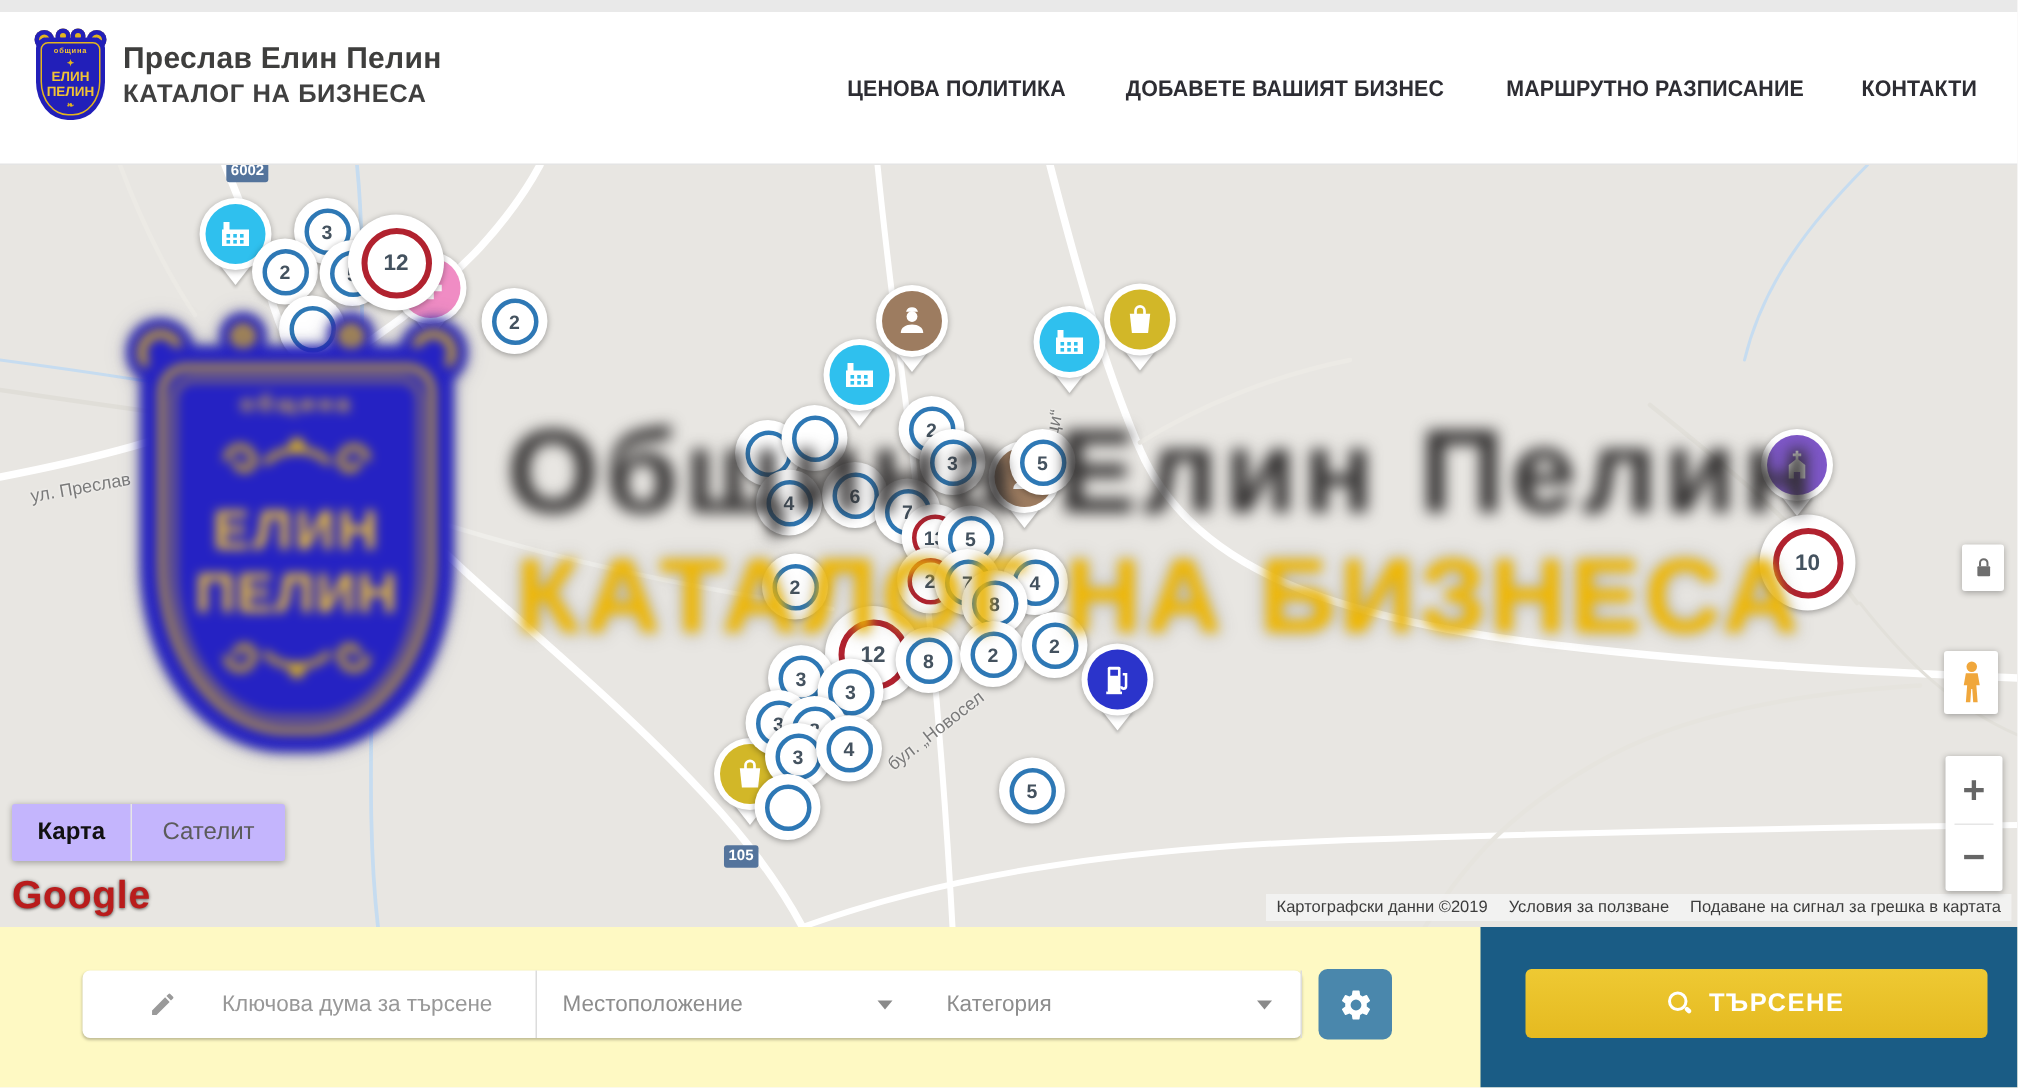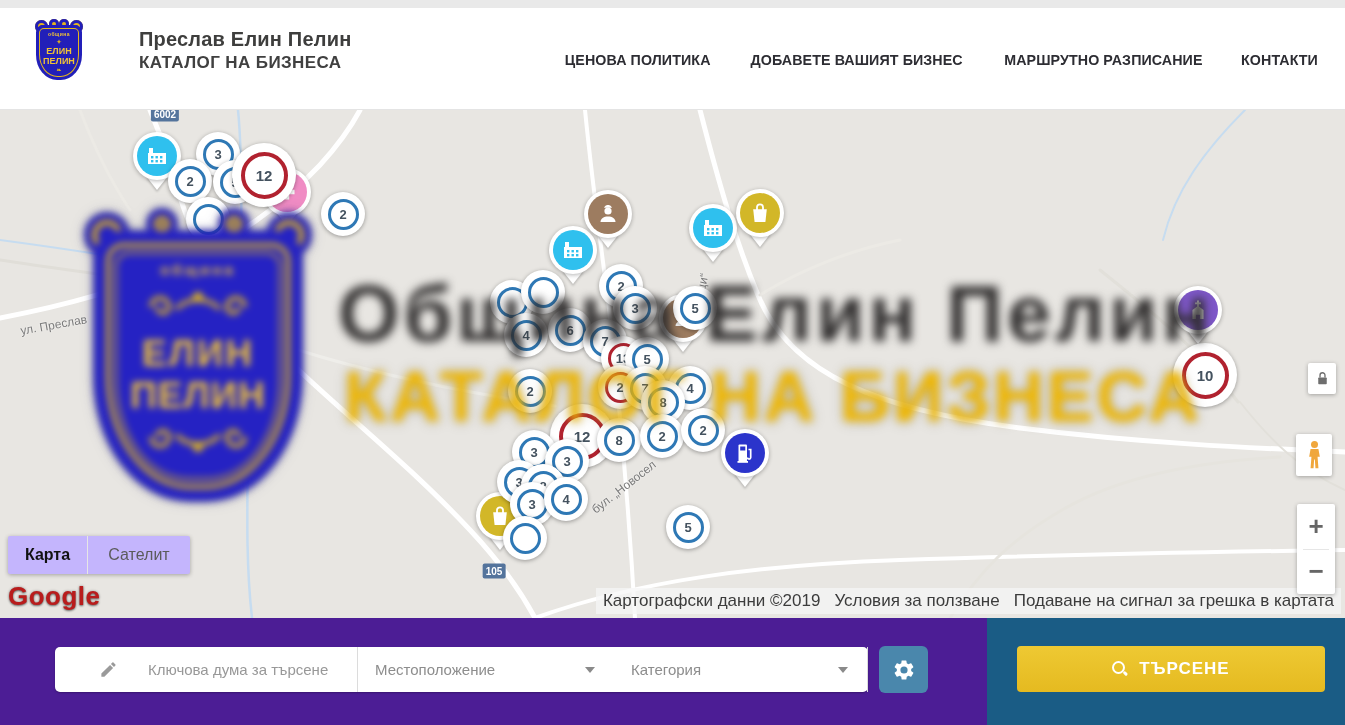--- a/index.html
+++ b/index.html
@@ -1,21 +1,21 @@
 <!DOCTYPE html>
 <html><head>
 <meta charset="utf-8">
 <style>
   * { margin:0; padding:0; box-sizing:border-box; }
   html,body { width:1345px; height:725px; overflow:hidden; font-family:"Liberation Sans",sans-serif; background:#fff; }
 
   
   .topstrip { height:8px; background:#e9e9e9; }
   .header { position:relative; height:102px; background:#fff; border-bottom:1px solid #e4e4e4; }
-  .brand { position:absolute; left:34px; top:12px; display:flex; align-items:center;gap:45px; }
+  .brand { position:absolute; left:22px; top:12px; display:flex; align-items:center; }
   .brand-text { margin-left:10px; }
   .brand-title { font-size:20px; font-weight:bold; color:#3e3e3d; letter-spacing:.2px; }
   .brand-sub { font-size:17px; font-weight:800; color:#404040; letter-spacing:.4px; margin-top:2px; }
   .nav { position:absolute; right:25px; top:0; height:102px; display:flex; align-items:center; gap:31px; }
   .nav-item { font-size:15px; font-weight:bold; color:#2d2d33; letter-spacing:.1px; text-decoration:none; cursor:pointer; transform:scaleX(.95); }
 
   
   .emblem { position:relative; width:50px; height:60px; }
   .emblem .curl { position:absolute; width:13px; height:13px; border-radius:50%; background:#221fb9; box-shadow:inset 0 0 0 3px #221fb9, inset 0 0 0 5px #e3b51e; top:0; }
   .emblem .curl.l { left:1px; } .emblem .curl.r { right:1px; }
@@ -72,31 +72,31 @@
   .wshield svg.orn { position:absolute; left:50%; transform:translateX(-50%); }
   .wshield .o1 { top:74px; } .wshield .o2 { top:210px; }
 
   
   .map-type { position:absolute; left:8px; top:426px; z-index:6; display:flex; background:#c4b5fd; border-radius:2px; box-shadow:0 1px 4px rgba(0,0,0,.3); height:38px; }
   .map-type .mt { display:flex; align-items:center; justify-content:center; font-size:16px; cursor:pointer; }
   .mt-map { width:80px; font-weight:bold; color:#111; border-right:1px solid #e6e6e6; }
   .mt-sat { width:102px; color:#5b5b5b; }
   .google-logo { position:absolute; left:8px; bottom:6px; z-index:6; font-size:26px; font-weight:bold; color:#b91c1c; letter-spacing:.5px; text-shadow:0 1px 2px rgba(0,0,0,.45), 0 0 3px rgba(0,0,0,.3); cursor:pointer; }
   .attrib { position:absolute; right:4px; bottom:4px; z-index:6; display:flex; gap:0; background:rgba(245,245,245,.75); }
-  .attrib span { font-size:17px; color:#3c3c3c; padding:3px 7px; white-space:nowrap; }
+  .attrib span { font-size:11px; color:#3c3c3c; padding:3px 7px; white-space:nowrap; }
   .attrib span.link { cursor:pointer; }
   .ctl { position:absolute; z-index:6; background:#fff; border-radius:2px; box-shadow:0 1px 4px rgba(0,0,0,.3); display:flex; align-items:center; justify-content:center; }
   .ctl-lock { left:1308px; top:253px; width:28px; height:31px; cursor:pointer; }
   .ctl-peg { left:1296px; top:324px; width:36px; height:42px; cursor:pointer; }
   .ctl-zoom { left:1297px; top:394px; width:38px; height:90px; flex-direction:column; }
   .zbtn { width:38px; height:44px; display:flex; align-items:center; justify-content:center; font-size:26px; color:#666; cursor:pointer; font-weight:bold; }
   .zdiv { width:26px; height:1px; background:#e6e6e6; }
 
   
-  .bar { position:relative; width:1345px; height:107px; background:#4c1d95; }
+  .bar { position:relative; width:1345px; height:107px; background:#fef9c3; }
   .bar-dark { position:absolute; right:0; top:0; width:358px; height:107px; background:#1a5c85; }
   .field { position:absolute; left:55px; top:29px; width:813px; height:45px; background:#fff; border-radius:5px; box-shadow:0 1px 2px rgba(0,0,0,.25); display:flex; }
   .f-sec { position:relative; height:100%; display:flex; align-items:center; }
   .f-kw { width:303px; border-right:1px solid #dcdcdc; }
   .f-kw svg { position:absolute; left:44px; top:13px; width:19px; height:19px; }
   .f-kw input { border:0; outline:0; width:100%; height:100%; padding-left:93px; font-size:15px; color:#444; font-family:"Liberation Sans",sans-serif; background:transparent; border-radius:5px; }
   .f-kw input::placeholder { color:#989898; }
   .f-sel { cursor:pointer; }
   .f-cat { width:254px; border-right:1px solid #dcdcdc; }
   .f-loc { width:256px; }

